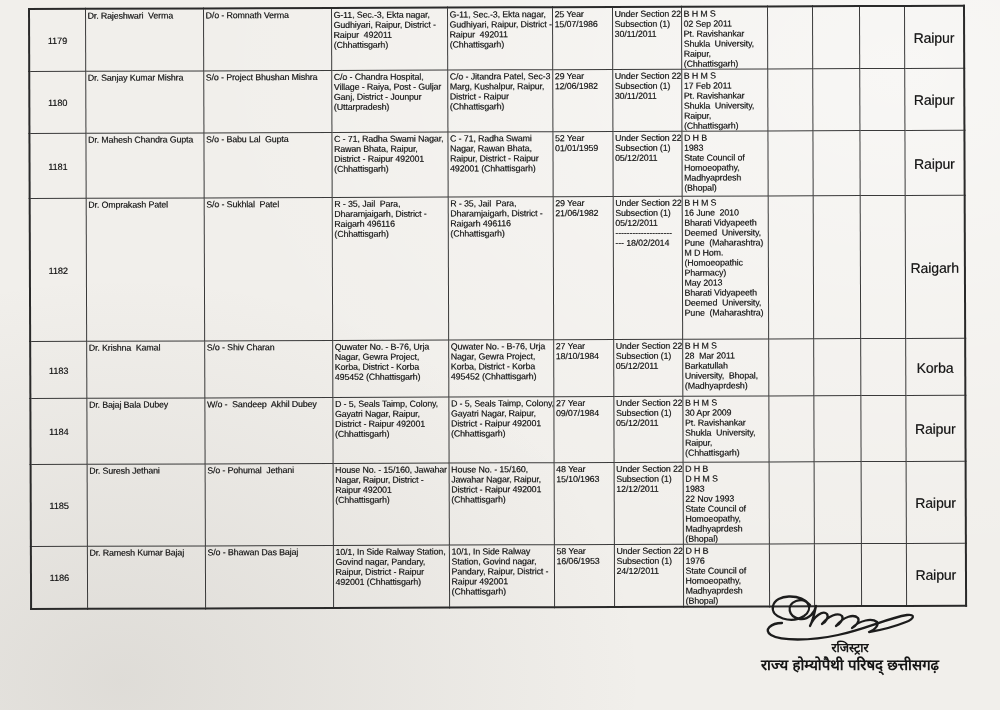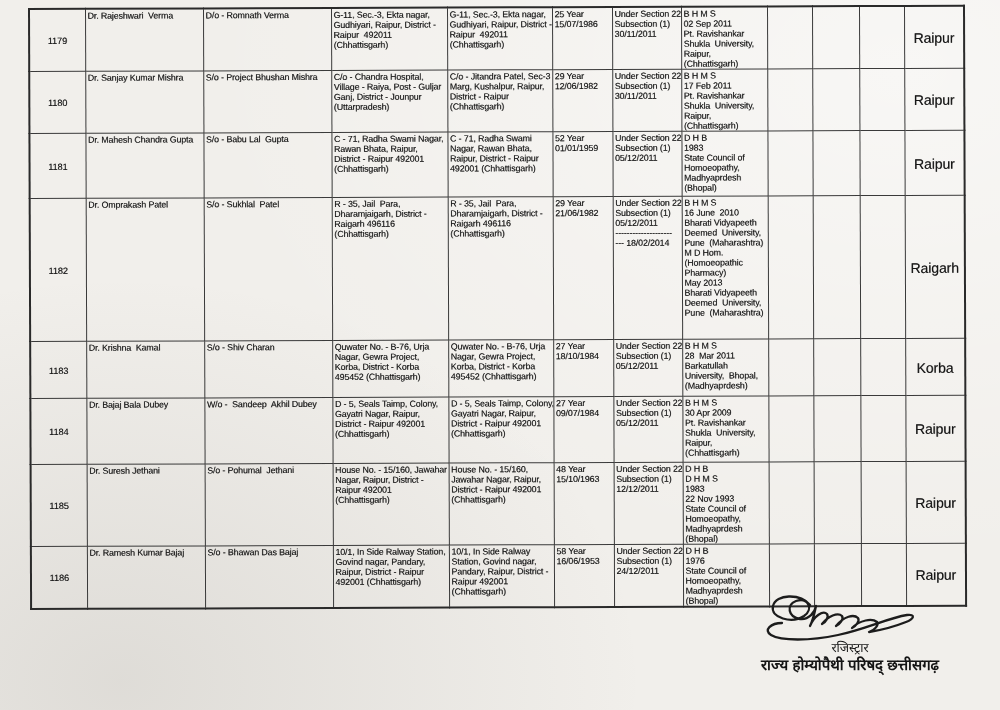--- a/index.html
+++ b/index.html
@@ -57,21 +57,21 @@
     left:712px;top:591px;
     width:276px;
     text-align:center;
   }
   .sig-svg{display:block;margin:0 auto -4px auto;}
   .sig-name{
     font-size:15px;font-weight:700;line-height:17px;
     color:#141414;
   }
   .sig-title{
-    font-size:12.5px;font-weight:400;line-height:15px;
+    font-size:12.5px;font-weight:700;line-height:15px;
     color:#141414;
   }
   .sig-org{
     font-size:15px;font-weight:700;line-height:17px;
     color:#141414;
     white-space:nowrap;
   }
 </style>
 </head>
 <body>

